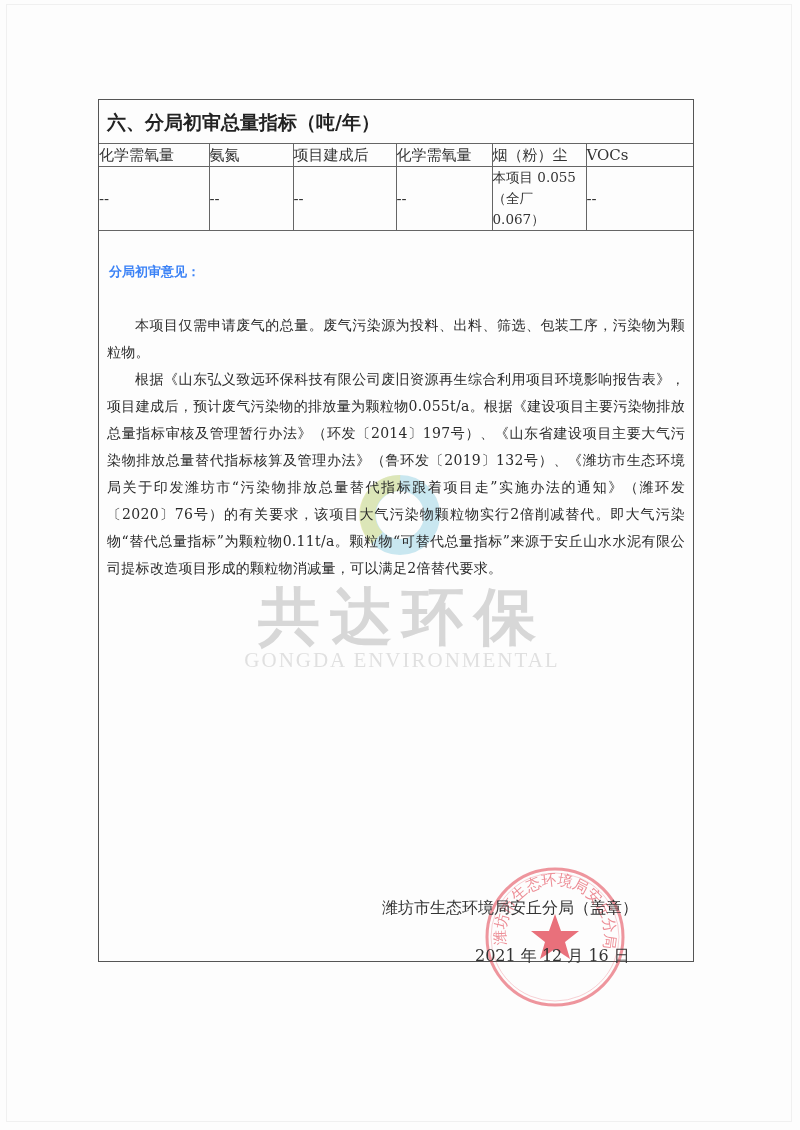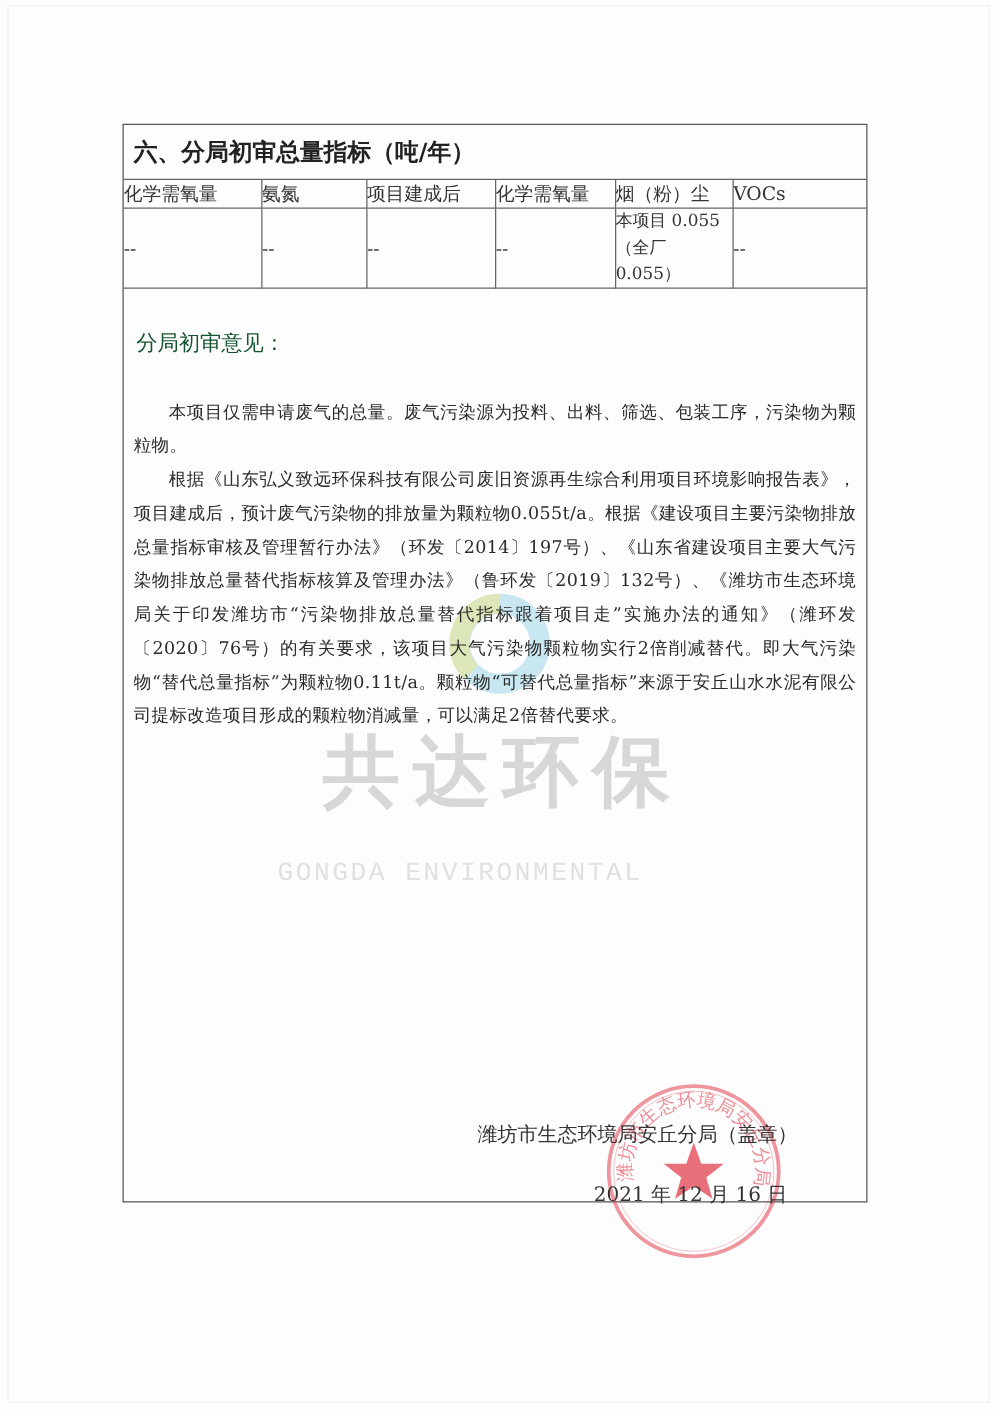--- a/index.html
+++ b/index.html
@@ -34,21 +34,21 @@
     }
     table.indicators tr:first-child td { border-top: none; }
     table.indicators td:first-child { border-left: none; }
     table.indicators td:last-child { border-right: none; }
     .hdr td { height: 22px; line-height: 22px; }
     .val td { height: 43px; font-size: 13px; color: #555; }
     .val td.dust { font-size: 13.5px; line-height: 21px; color: #333; margin-left: 25px; }
     .opinion-heading {
       position: absolute; left: 10px; top: 119px;
       font-family: "DejaVu Sans", "Liberation Sans", sans-serif;
-      font-weight: normal; font-size: 17px; color: #14532d;
+      font-weight: bold; font-size: 13px; color: #3b82f6;
     }
     .body-text {
       position: absolute; left: 8px; top: 150px; width: 578px;
       font-size: 14px; line-height: 27px; color: #2a2a2a;
       text-align: justify; letter-spacing: 0.3px;
     }
     .body-text p { margin: 0; text-indent: 2em; }
     .signature {
       position: absolute; left: 283px; top: 798px; font-size: 16px; color: #333;
       z-index: 3;
@@ -57,22 +57,22 @@
       position: absolute; left: 376px; top: 846px; font-size: 16px; color: #333;
       z-index: 3;
       text-align: right;
     }
     .watermark-text {
       position: absolute; left: 212px; top: 575px; width: 380px; text-align: center;
       font-family: "DejaVu Sans", "Liberation Sans", sans-serif; font-weight: bold;
       font-size: 62px; letter-spacing: 10px; color: rgba(120,120,120,0.28); z-index: 1;
     }
     .watermark-sub {
-      position: absolute; left: 222px; top: 688px; width: 360px; text-align: left;
-      font-family: Liberation Mono, monospace;
+      position: absolute; left: 222px; top: 648px; width: 360px; text-align: center;
+      font-family: Liberation Serif, serif;
       font-size: 21px; letter-spacing: 2px; color: rgba(140,140,140,0.25); z-index: 1;
     }
     .watermark-logo { position: absolute; left: 355px; top: 470px; z-index: 0; }
     .seal { position: absolute; left: 480px; top: 862px; z-index: 2; }
     .content-layer { position: relative; z-index: 2; }
   </style>
 </head>
 <body>
 
 <div class="page-frame"></div>
@@ -105,21 +105,21 @@
       <td>烟（粉）尘</td>
       <td>VOCs</td>
     </tr>
     <tr class="val">
       <td>--</td>
       <td>--</td>
       <td>--</td>
       <td>--</td>
       <td class="dust">
         <div>本项目 0.055</div>
-        <div>（全厂 0.055）</div>
+        <div>（全厂 0.067）</div>
       </td>
       <td>--</td>
     </tr>
   </tbody>
     </table>
 
   <div class="opinion-heading content-layer">分局初审意见：</div>
 
   <div class="body-text content-layer">
     <p>本项目仅需申请废气的总量。废气污染源为投料、出料、筛选、包装工序，污染物为颗粒物。</p>

